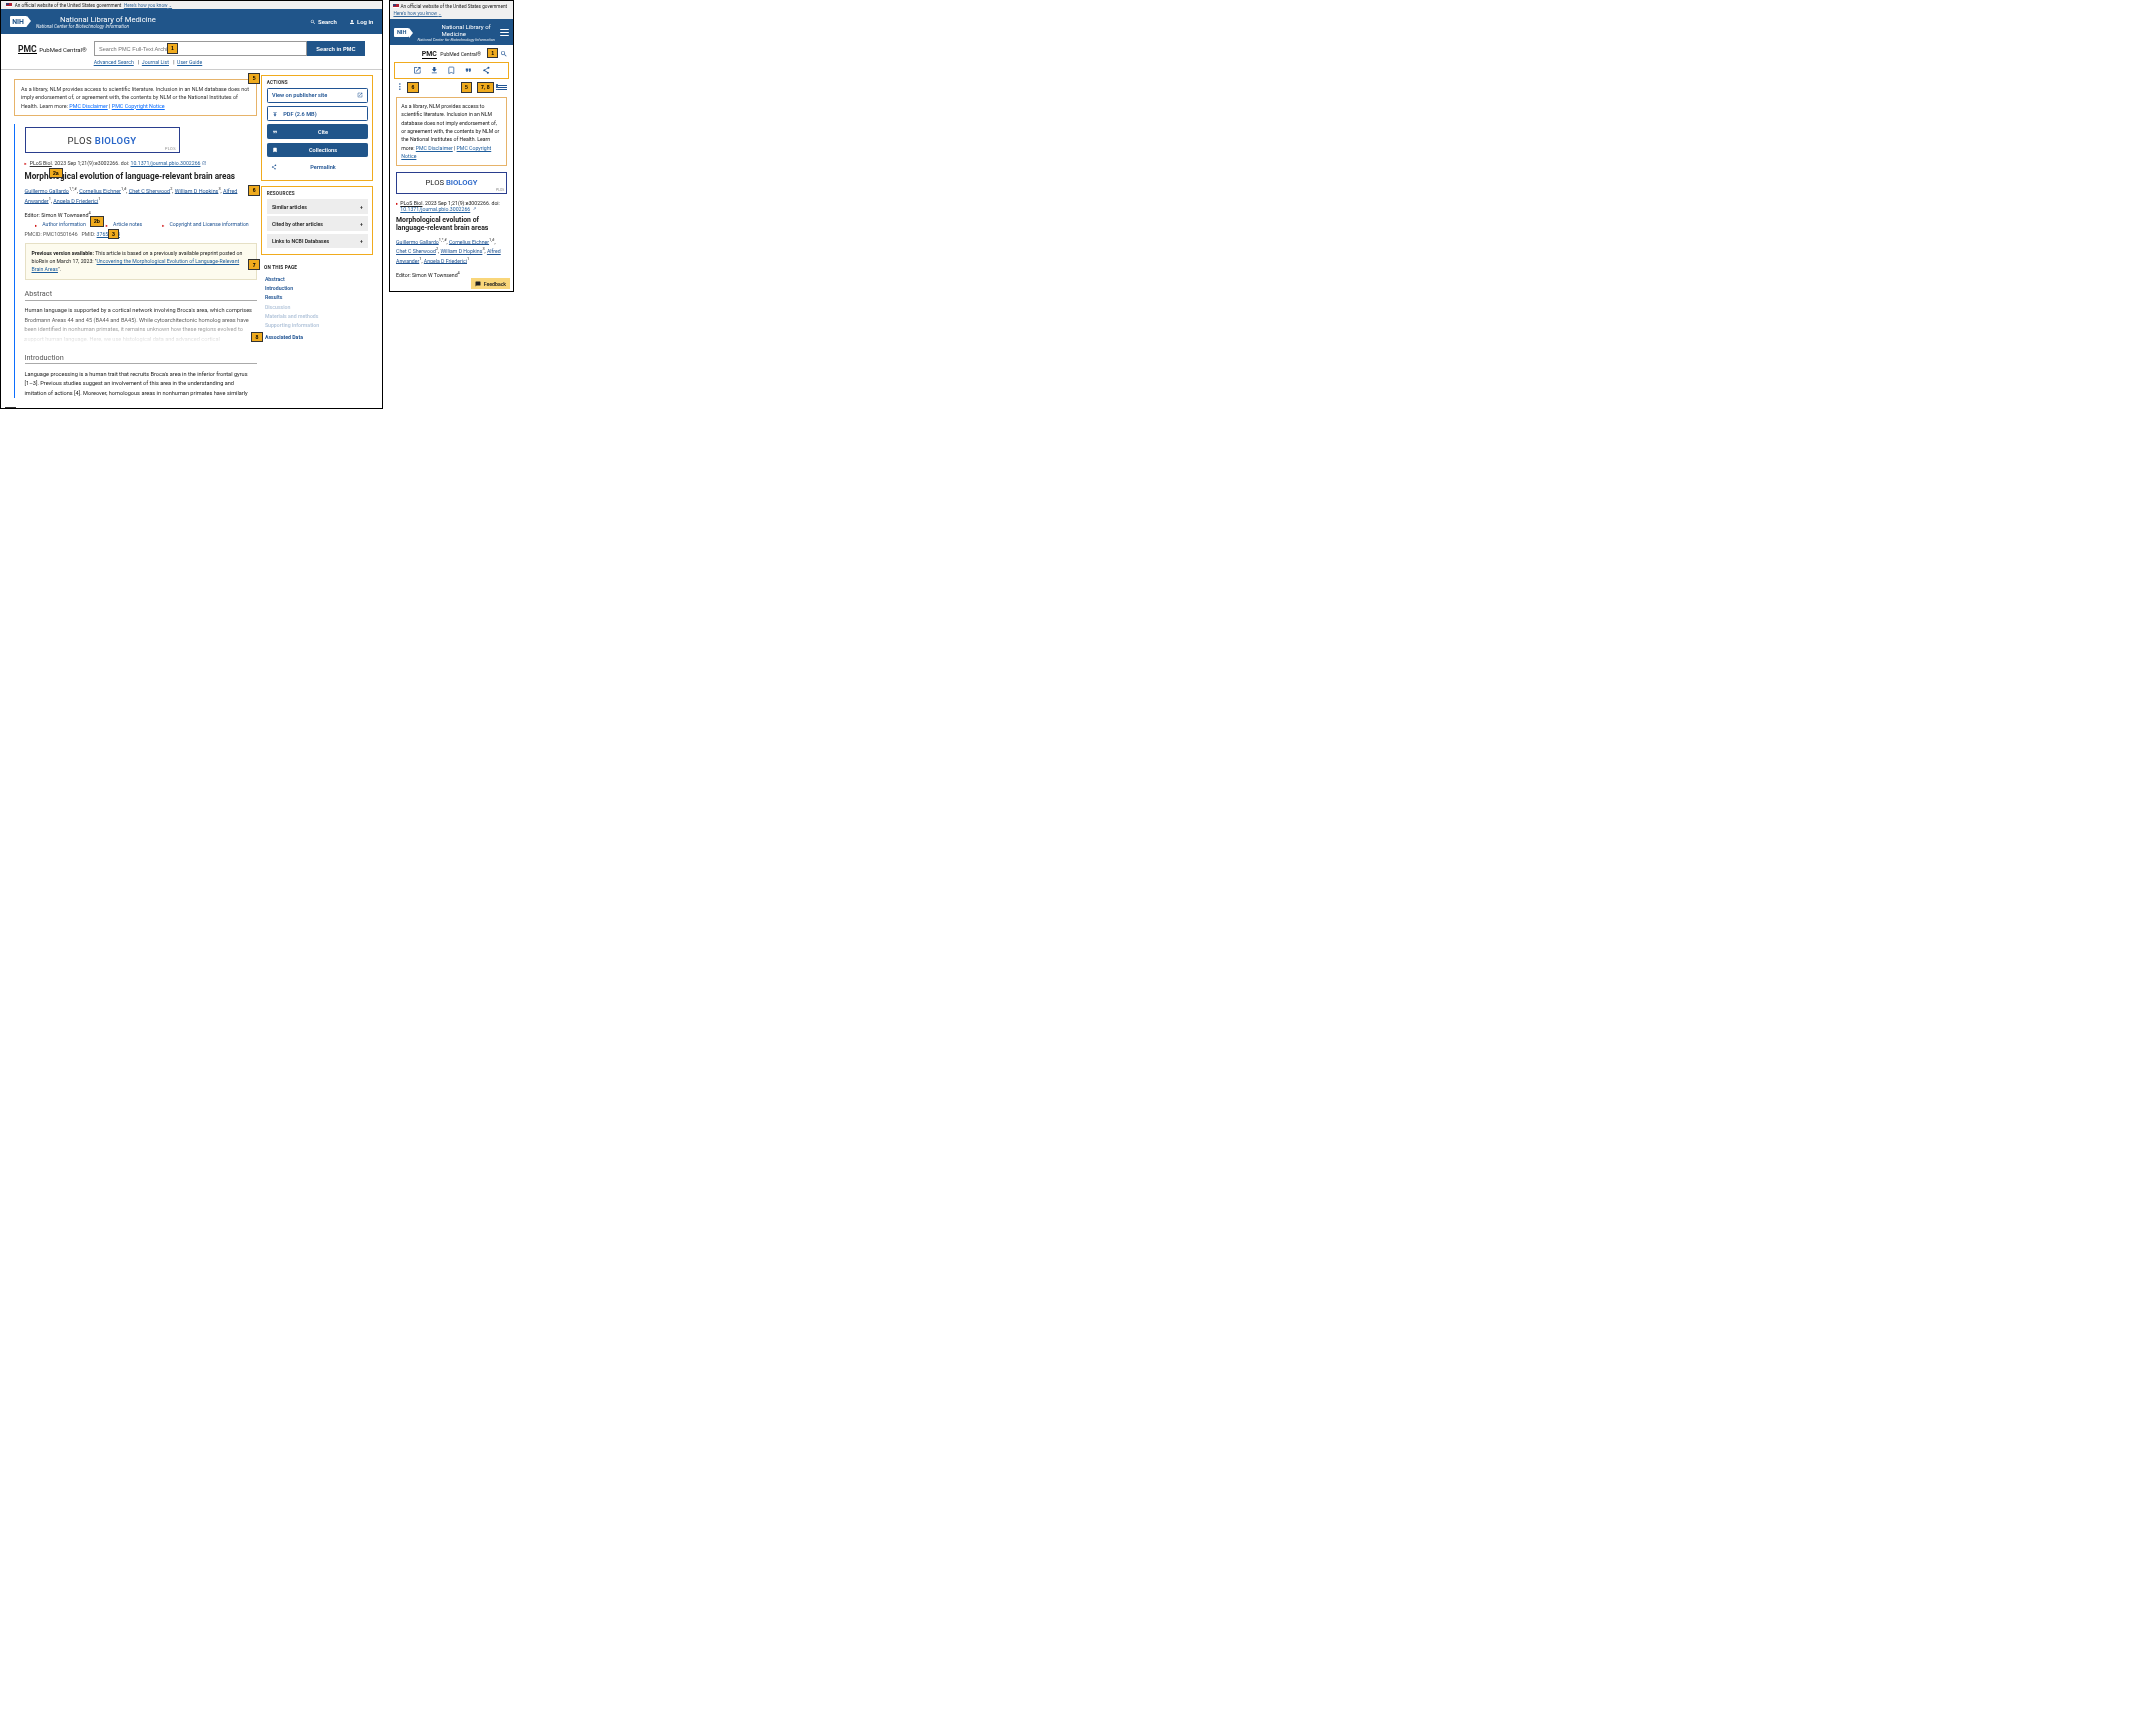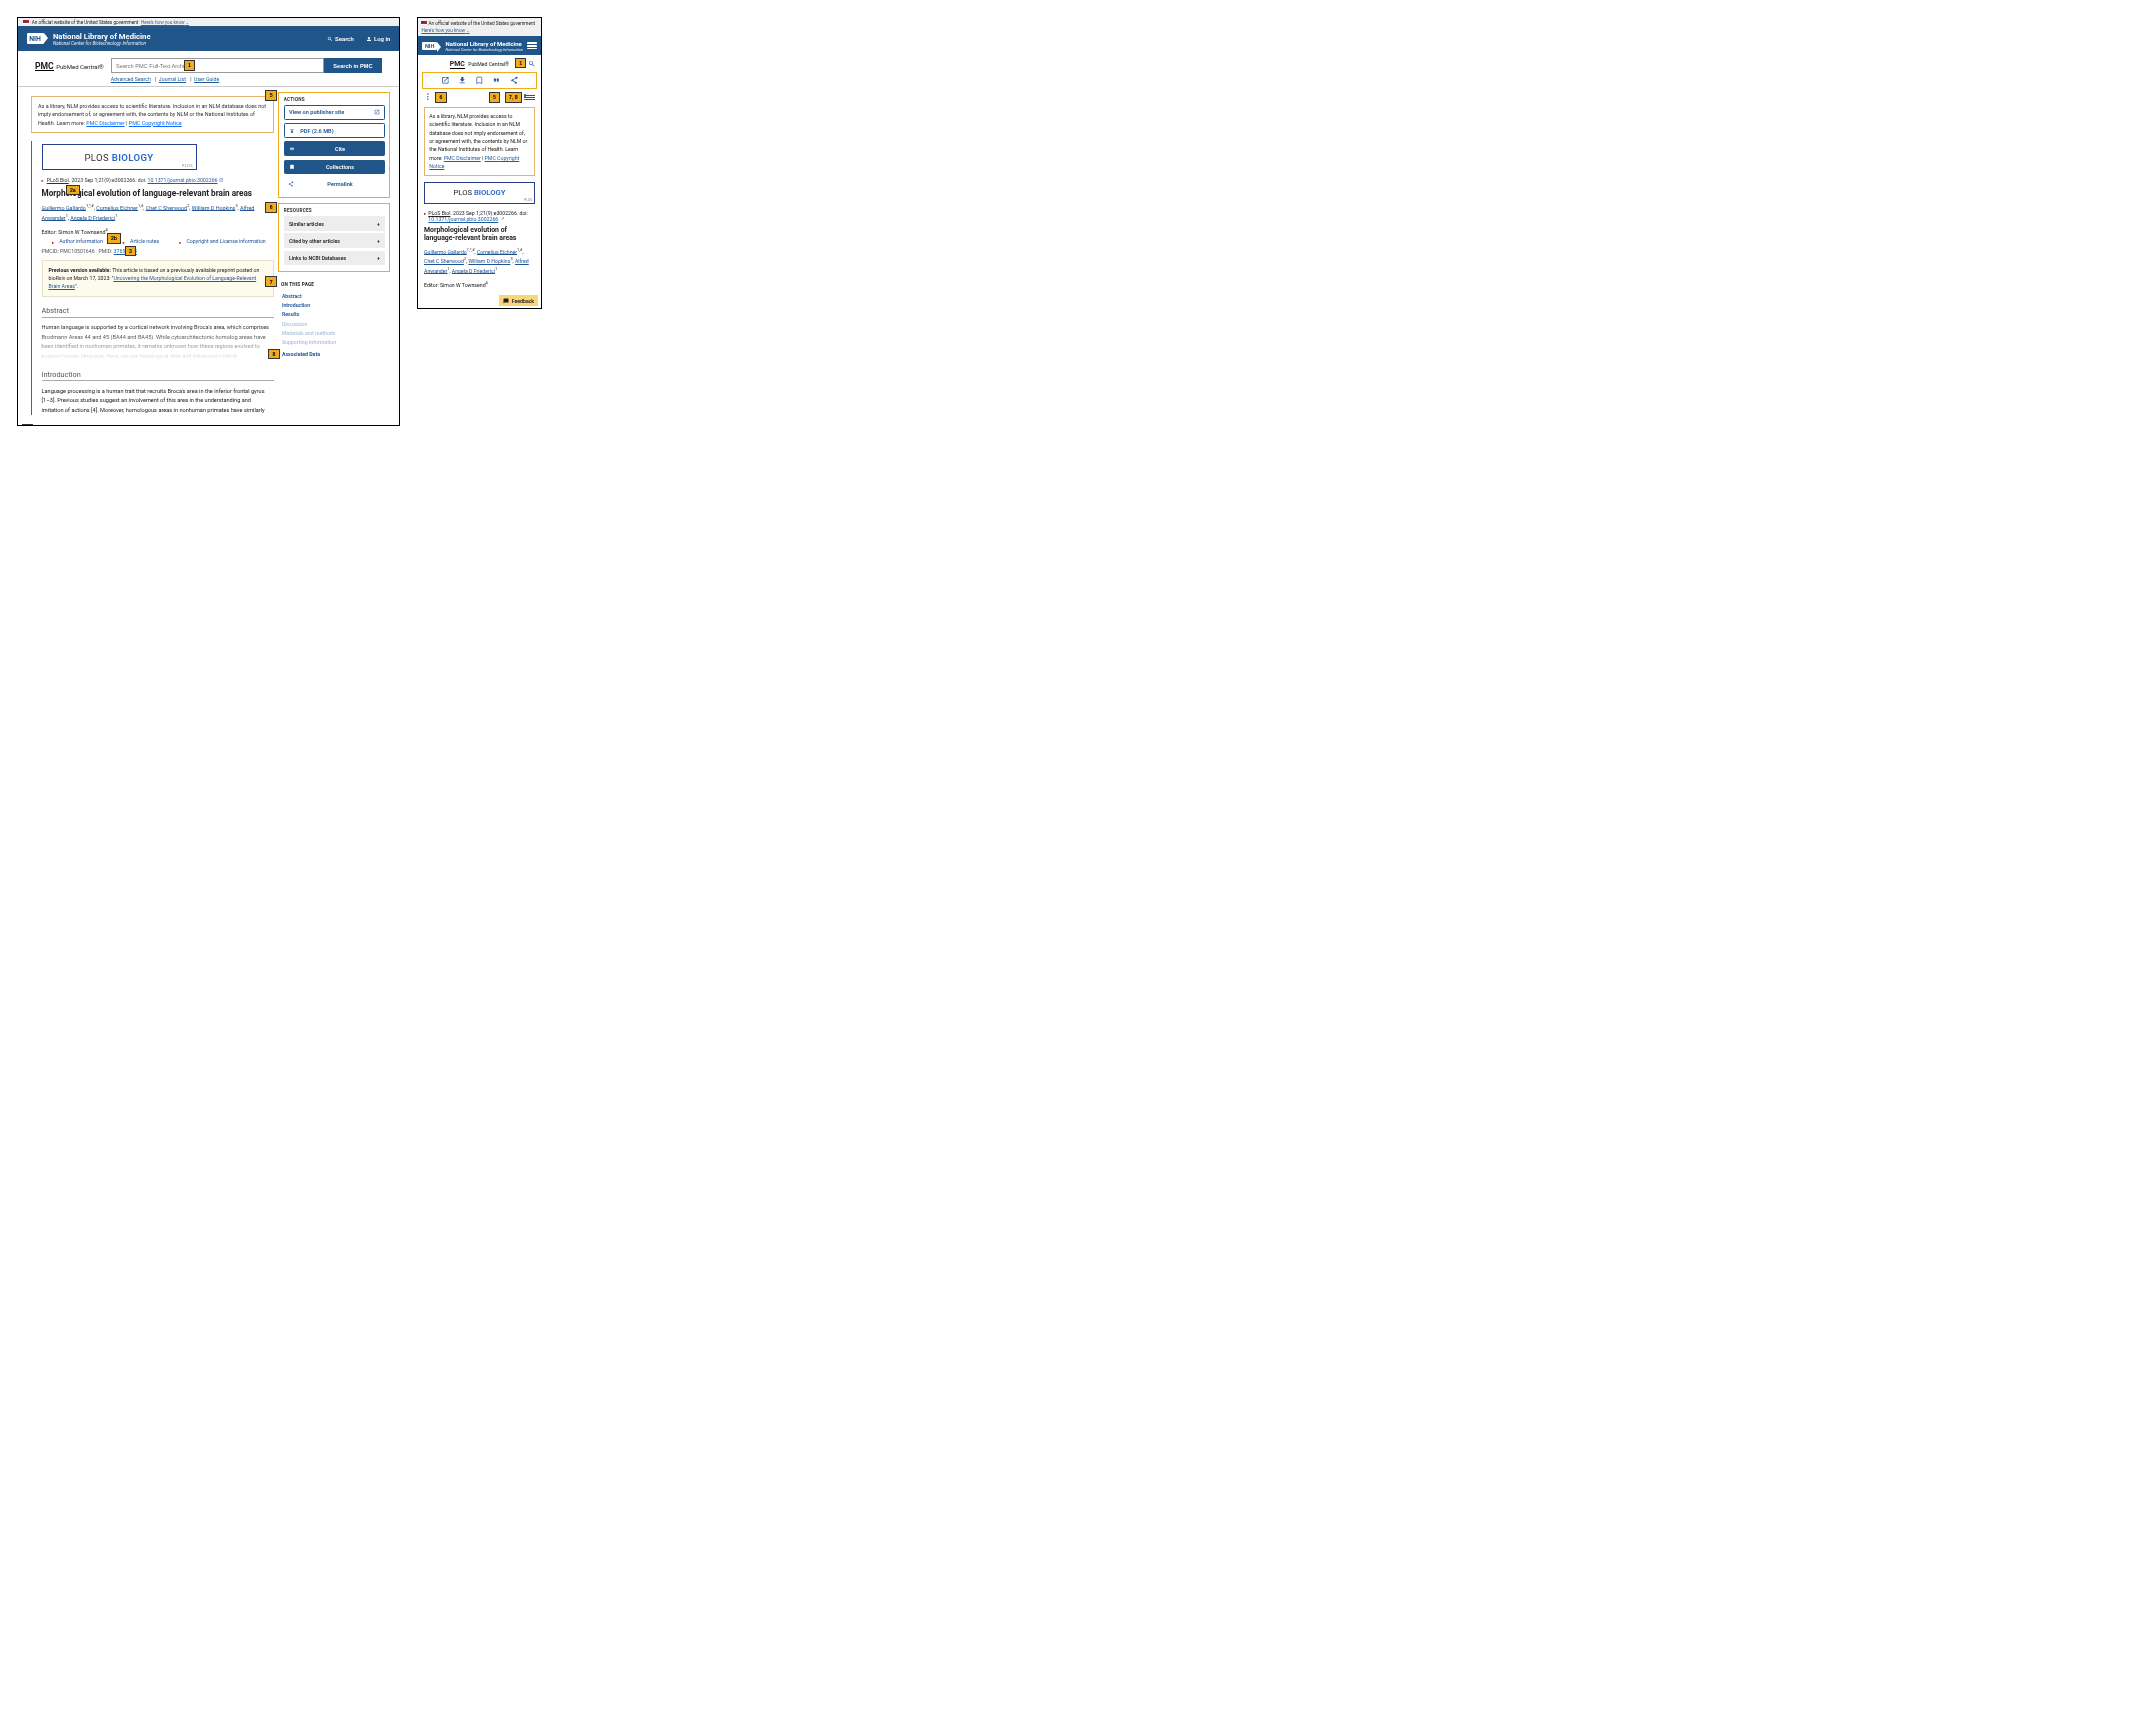--- a/index.html
+++ b/index.html
@@ -1,31 +1,31 @@
 <!DOCTYPE html>
 <html style="font-size:6.9px"><head>
 <meta charset="utf-8">
 <style>
   * { box-sizing: border-box; margin: 0; padding: 0; }
   body { font-family: -apple-system, BlinkMacSystemFont, "Segoe UI", Roboto, Arial, sans-serif; background:#fff; font-size:5.6px; color:#212121; }
   a { color:#1e5e9e; text-decoration:underline; }
-  .outer { display:flex; gap:17px; padding:17px; background:#fff; }
+  .outer { display:flex; gap:6px; padding:0; background:#fff; }
   .panel { border:0.9px solid #000; background:#fff; position:relative; }
   .panel.desktop { width:383px; height:409px; overflow:hidden; }
   .panel.mobile { width:125px; height:292px; overflow:hidden; }
   .site-banner { background:#f0f0f0; padding:1.7px 5.2px; font-size:4.7px; display:flex; align-items:center; gap:2.6px; }
   .flag { width:6px; height:4.3px; background:linear-gradient(to bottom, #b22234 0%, #b22234 15%, #fff 15%, #fff 30%, #b22234 30%, #b22234 45%, #fff 45%, #fff 60%, #b22234 60%, #b22234 75%, #fff 75%, #fff 90%, #b22234 90%); position:relative; display:inline-block;}
   .flag::before { content:""; position:absolute; top:0; left:0; width:2.6px; height:2.2px; background:#3c3b6e; }
   .site-banner a { color:#336699; }
   .nih-header { background:#20558a; color:#fff; padding:5.2px 8.6px; display:flex; align-items:center; justify-content:space-between; }
   .nih-left { display:flex; align-items:center; gap:3.4px; }
   .nih-logo { background:#fff; color:#20558a; font-weight:bold; font-size:6.9px; padding:1.3px 2.6px; border-radius:0.9px; position:relative;}
   .nih-logo::after{ content:""; position:absolute; right:-4.3px; top:0; border-left:4.3px solid #fff; border-top:5.6px solid transparent; border-bottom:5.6px solid transparent; }
   .nih-text { margin-left:6px; }
-  .nih-text .t1 { font-size:7.7px; font-weight:700; }
+  .nih-text .t1 { font-size:7.7px; font-weight:400;margin-left:24px; }
   .nih-text .t2 { font-size:4.7px; font-style:italic; opacity:0.9; }
   .nih-right { display:flex; gap:12px; font-size:6px; font-weight:600;}
   .nih-right span { display:flex; align-items:center; gap:2.2px; }
   .search-strip { display:flex; align-items:flex-start; gap:6.9px; padding:7.7px 17px 4.3px; border-bottom:0.4px solid #ccc; }
   .pmc-logo { font-size:6.5px; display:flex; flex-direction:column; align-items:flex-start; }
   .pmc-logo .pmc-mark { font-weight:bold; font-size:8.6px; border-bottom:0.9px solid #000; line-height:0.8; padding-top:4.3px;}
   .pmc-logo .pmc-row{display:flex; align-items:baseline; gap:2.6px;}
   .pmc-logo .pmc-sub { font-size:6px; }
   .search-col { flex:1; }
   .search-row { display:flex; position:relative;}

